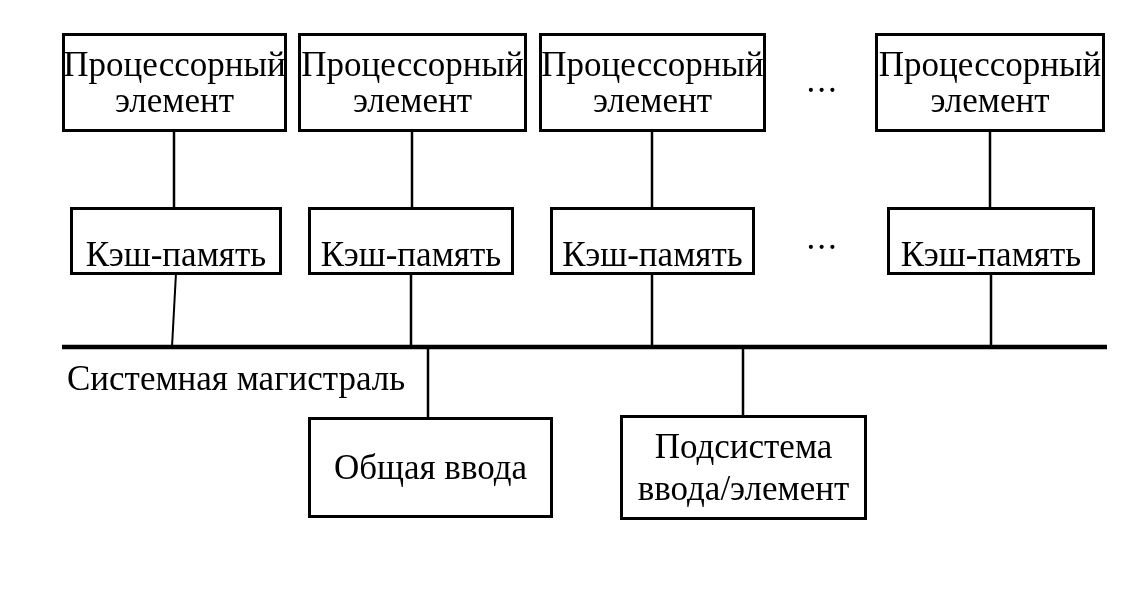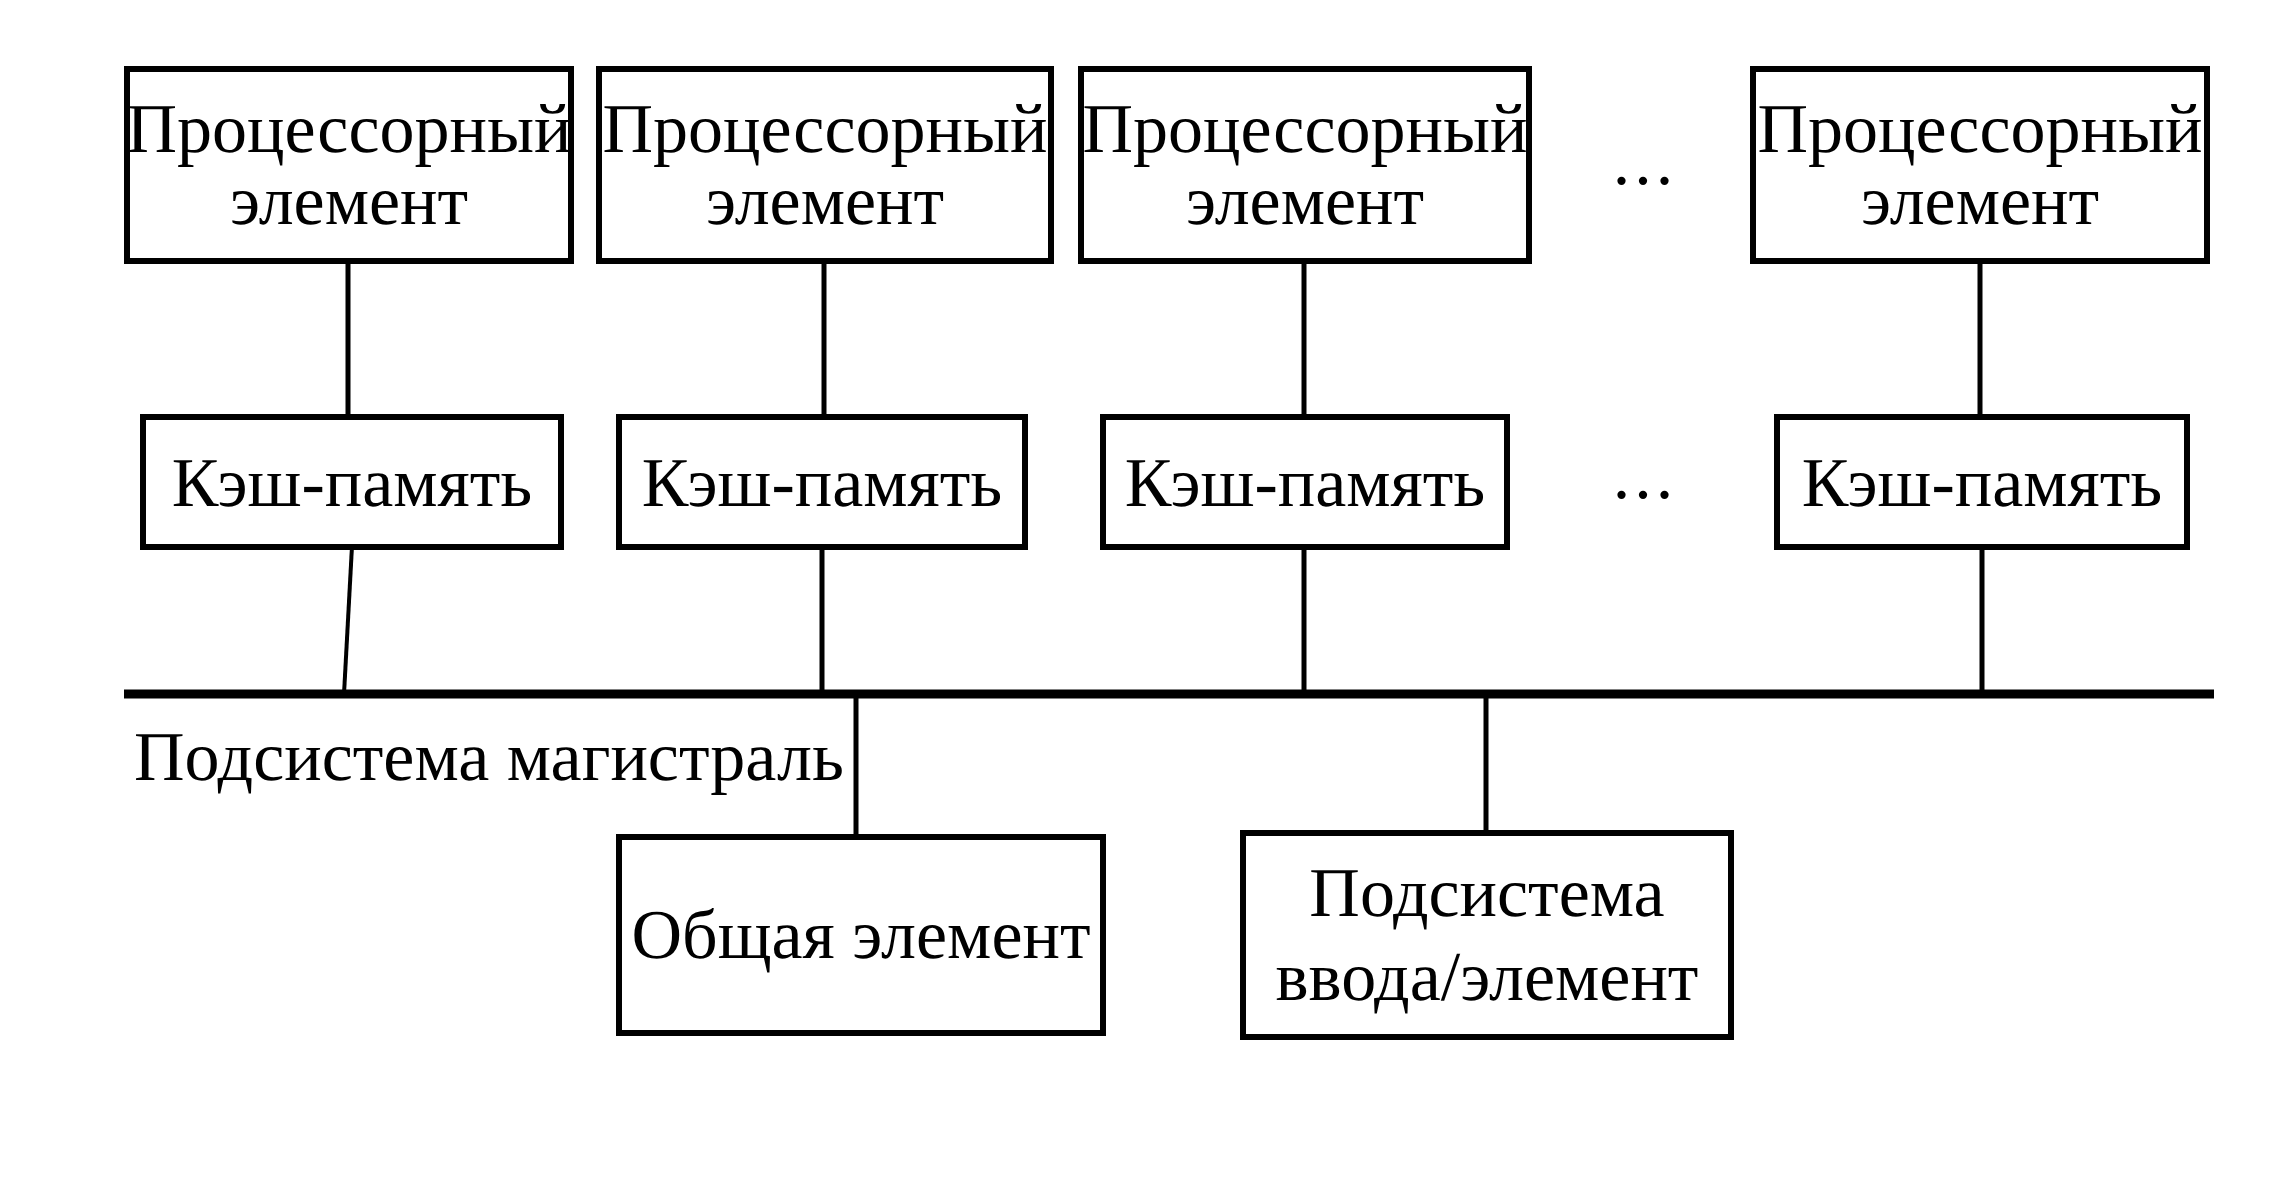--- a/index.html
+++ b/index.html
@@ -37,20 +37,21 @@
     line-height: 1.02;
   }
   .proc-box {
     top: 33px;
     height: 99px;
   }
   .cache-box {
     top: 207px;
     height: 68px;
     line-height: 1;
+    justify-content: flex-end;
   }
   .bottom-box {
     line-height: 1.2;
   }
   .ellipsis {
     position: absolute;
     font-size: 35px;
     line-height: 1;
     text-align: center;
     letter-spacing: 2px;
@@ -111,23 +112,23 @@
   </div>
   <div class="node cache-box" style="left:550px; width:205px;">
     <span>Кэш-память</span>
   </div>
   <div class="node cache-box" style="left:887px; width:208px;">
     <span>Кэш-память</span>
   </div>
 
   <div class="ellipsis" style="left:800px; top:220px; width:45px;">...</div>
 
-  <div class="bus-label">Подсистема магистраль</div>
+  <div class="bus-label">Системная магистраль</div>
 
   <div class="node bottom-box" style="left:308px; top:417px; width:245px; height:101px;">
-    <span>Общая элемент</span>
+    <span>Общая ввода</span>
   </div>
 
   <div class="node bottom-box" style="left:620px; top:415px; width:247px; height:105px;">
     <span>Подсистема ввода/элемент</span>
   </div>
 
 </div>
 
 </body></html>

